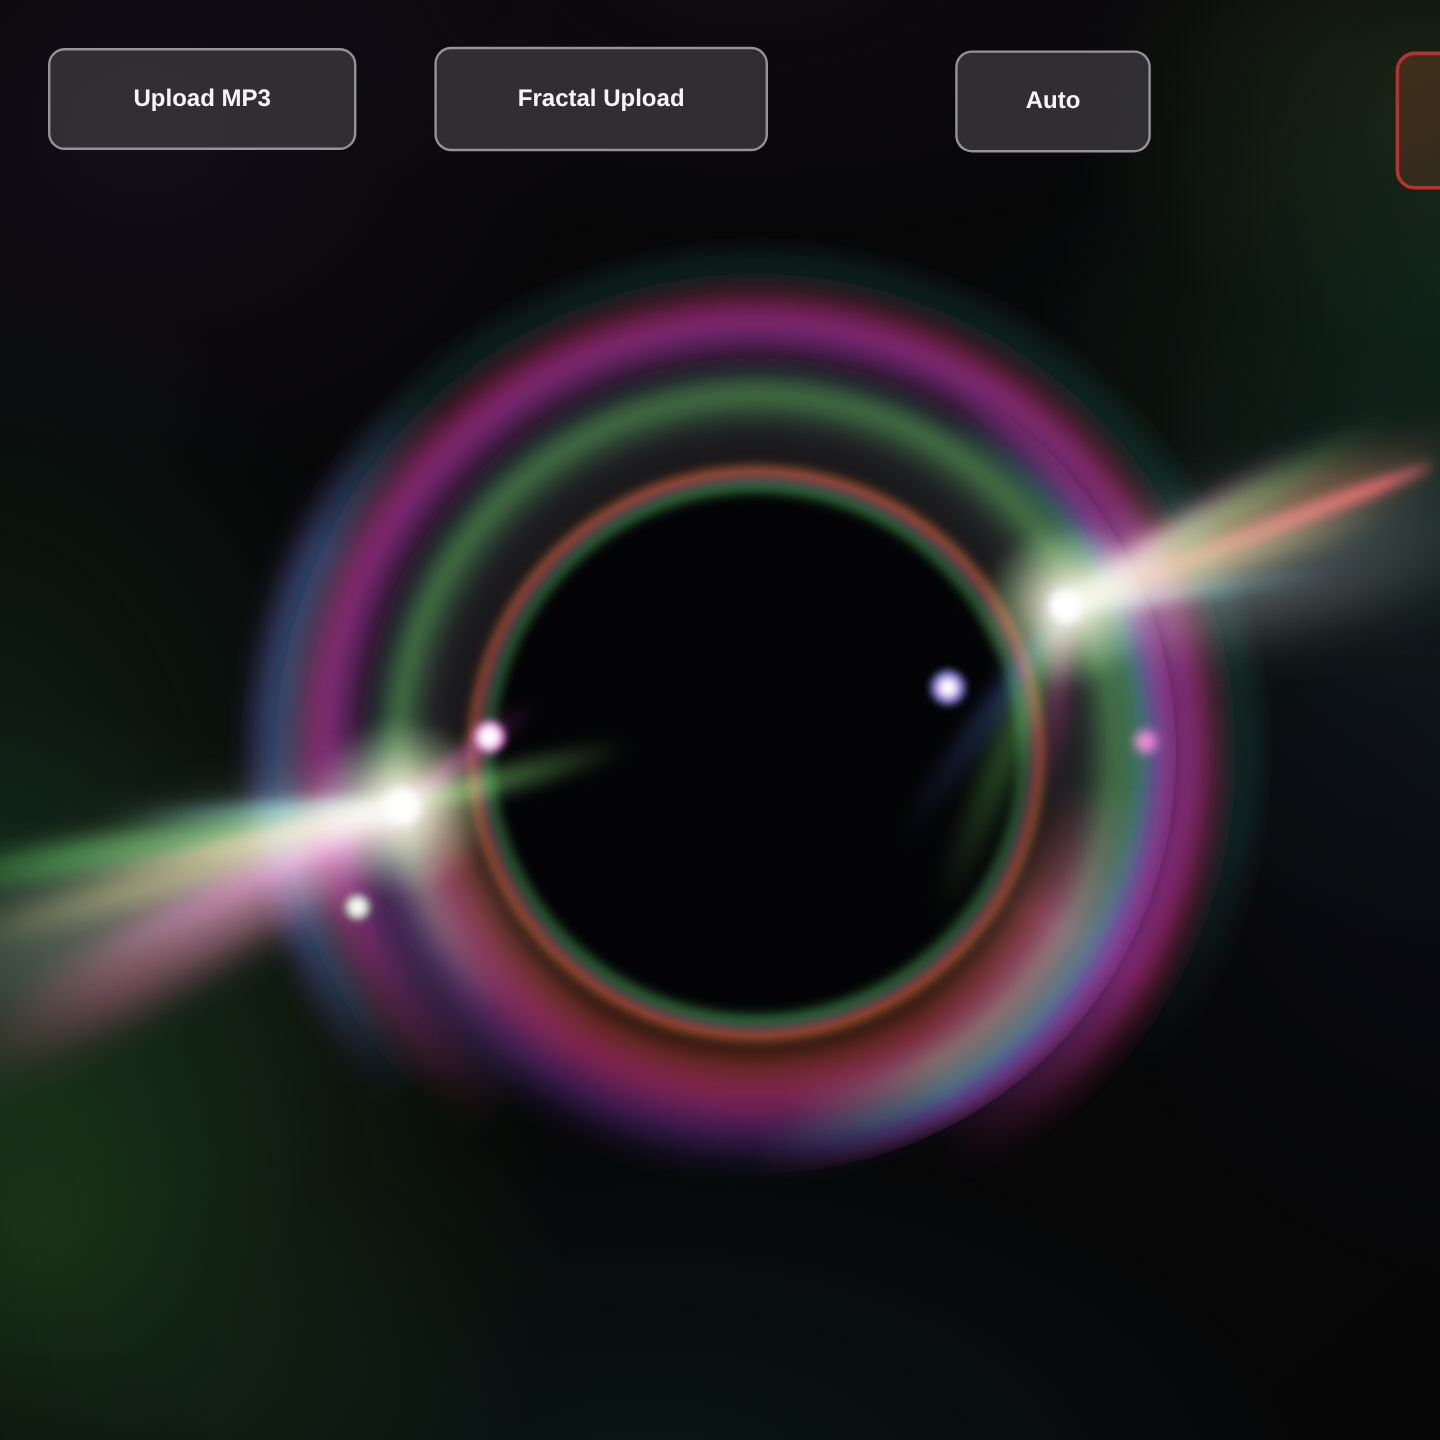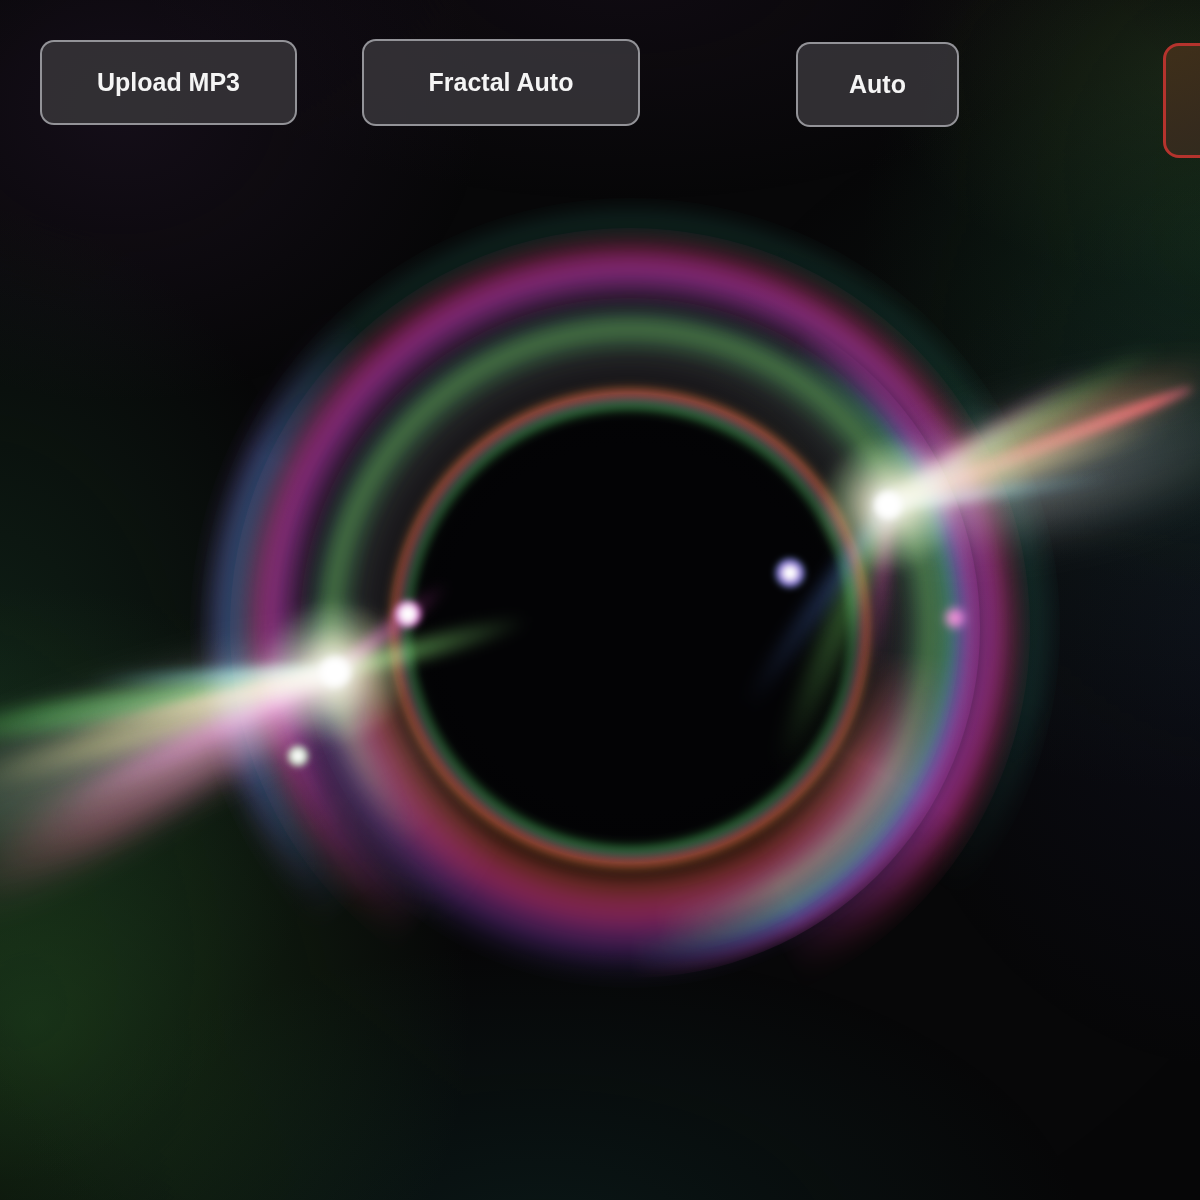--- a/index.html
+++ b/index.html
@@ -181,21 +181,21 @@
 
   
   .btn {
     position: absolute; z-index: 10;
     display: flex; align-items: center; justify-content: center;
     box-sizing: border-box;
     background: rgba(52,50,54,0.92);
     border: 2px solid rgba(158,158,163,0.9);
     border-radius: 14px;
     color: #f5f5f5;
-    font-size: 25px; font-weight: bold;
+    font-size: 20px; font-weight: bold;
     cursor: pointer;
     user-select: none;
   }
   .btn-upload  { left: 40px;  top: 40px; width: 257px; height: 85px; }
   .btn-mode    { left: 362px; top: 39px; width: 278px; height: 87px; }
   .btn-auto    { left: 796px; top: 42px; width: 163px; height: 85px; }
   .btn-partial {
     left: 1163px; top: 43px; width: 140px; height: 115px;
     border: 3px solid #b5332d;
     border-radius: 16px;
@@ -249,17 +249,17 @@
 
     <div class="layer sp sp-a"></div>
     <div class="layer sp sp-b"></div>
     <div class="layer sp sp-c"></div>
     <div class="layer sp sp-d"></div>
 
     <div class="vignette"></div>
   </div>
 
   <button class="btn btn-upload">Upload MP3</button>
-  <button class="btn btn-mode">Fractal Auto</button>
+  <button class="btn btn-mode">Fractal Upload</button>
   <button class="btn btn-auto">Auto</button>
   <button class="btn btn-partial"></button>
 
 </div>
 
 </body></html>

